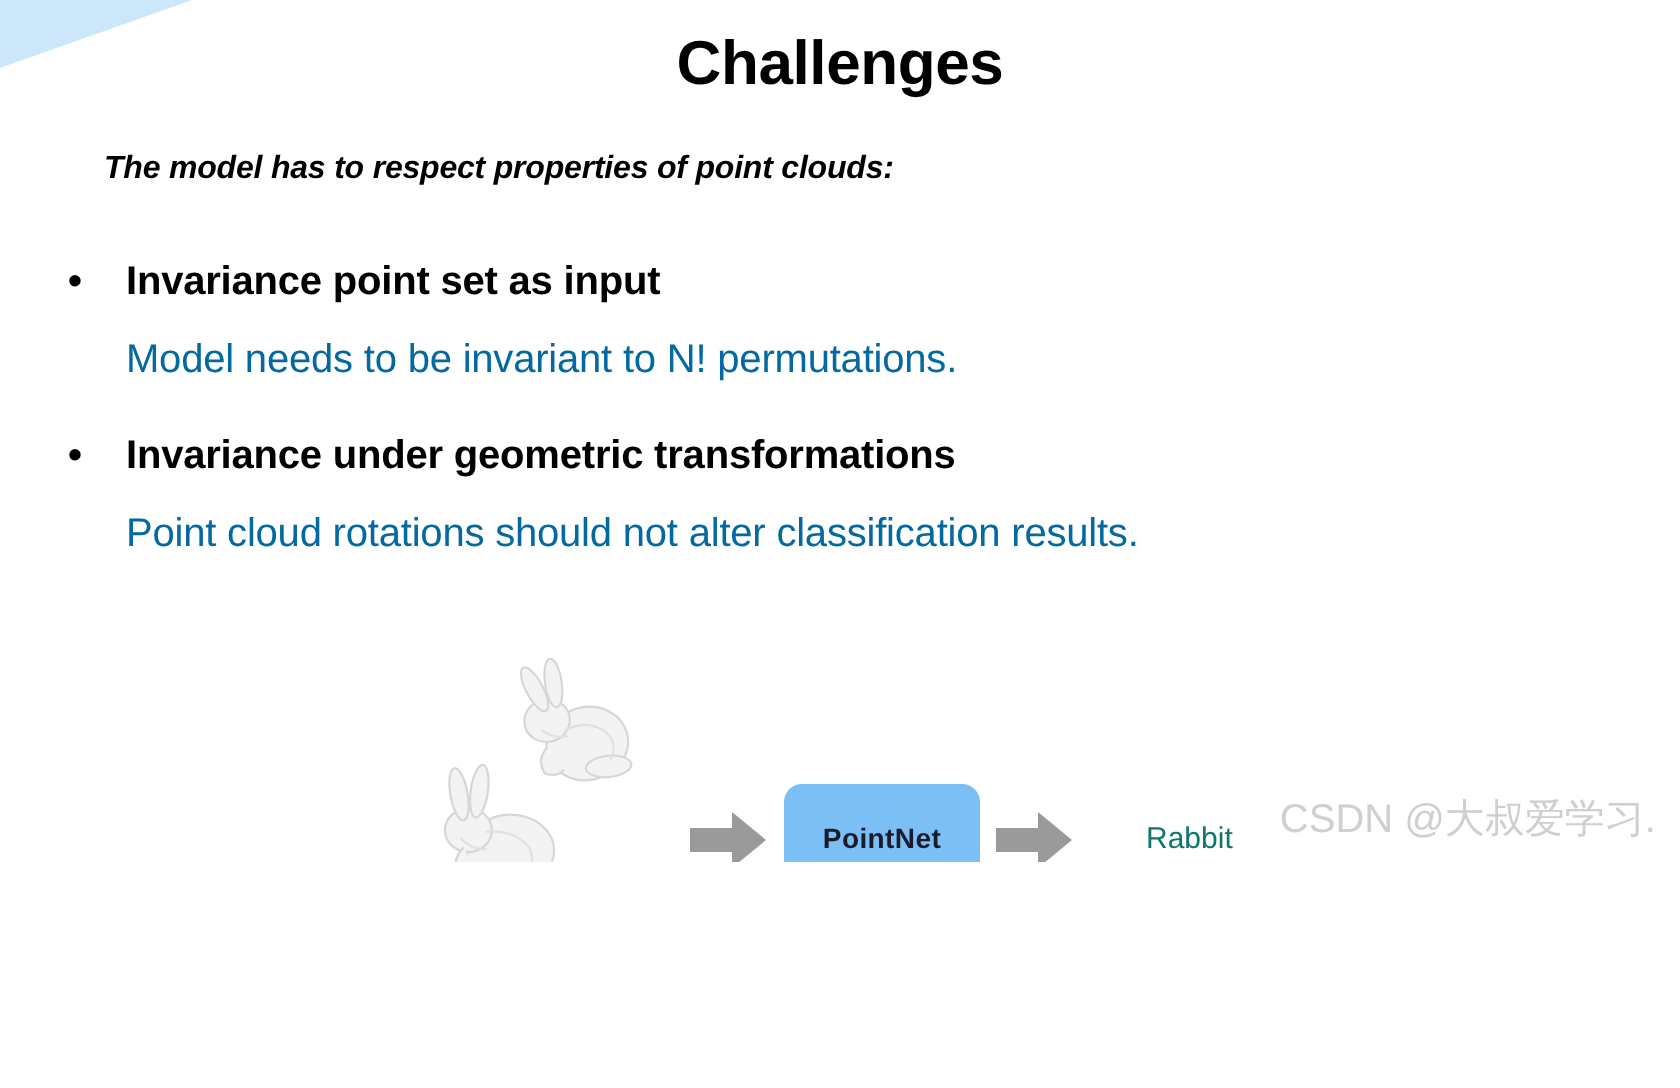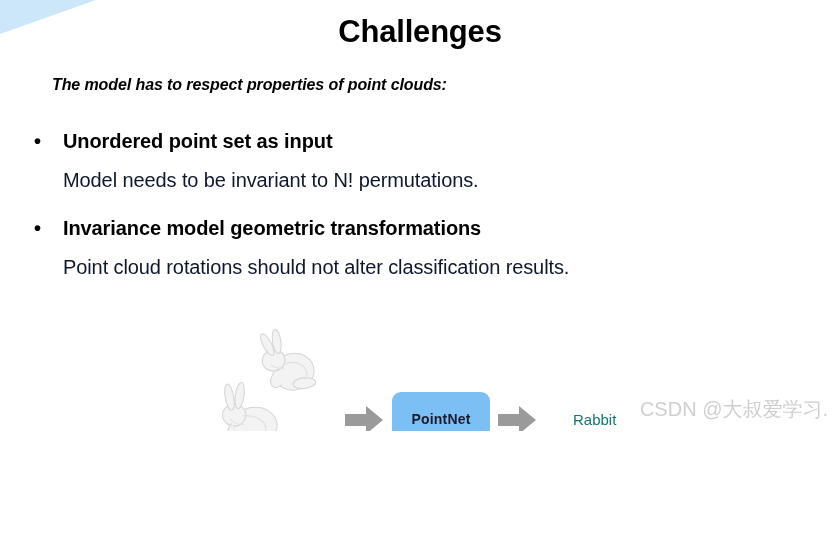--- a/index.html
+++ b/index.html
@@ -77,21 +77,21 @@
     left: 4px;
     top: 0;
     font-size: 20px;
     line-height: 26px;
     color: #000000;
   }
   .bullet-sub {
     padding-left: 33px;
     margin-top: 14px;
     font-size: 20px;
-    color: #0f172a;
+    color: #0369a1;
     line-height: 25px;
     letter-spacing: -0.1px;
   }
 
   
   #diagram {
     position: absolute;
     left: 190px;
     top: 318px;
     width: 460px;
@@ -154,29 +154,29 @@
 
   <div id="corner-triangle"></div>
 
   <div id="slide-title">Challenges</div>
 
   <div id="slide-subtitle">The model has to respect properties of point clouds:</div>
 
   <div class="bullet-block" id="bullet-block-0">
     <div class="bullet-head">
       <span class="bullet-dot">•</span>
-      <span>Unordered point set as input</span>
+      <span>Invariance point set as input</span>
     </div>
     <div class="bullet-sub">Model needs to be invariant to N! permutations.</div>
   </div>
 
   <div class="bullet-block" id="bullet-block-1">
     <div class="bullet-head">
       <span class="bullet-dot">•</span>
-      <span>Invariance model geometric transformations</span>
+      <span>Invariance under geometric transformations</span>
     </div>
     <div class="bullet-sub">Point cloud rotations should not alter classification results.</div>
   </div>
 
   <div id="diagram">
 
     <div class="bunny" id="bunny-top">
       <svg width="78" height="76" viewBox="0 0 100 100" aria-hidden="true">
         <g transform="rotate(-14 50 50)" fill="#f3f3f3" stroke="#d6d6d6" stroke-width="1.4">
           <ellipse cx="56" cy="62" rx="27" ry="24"></ellipse>

